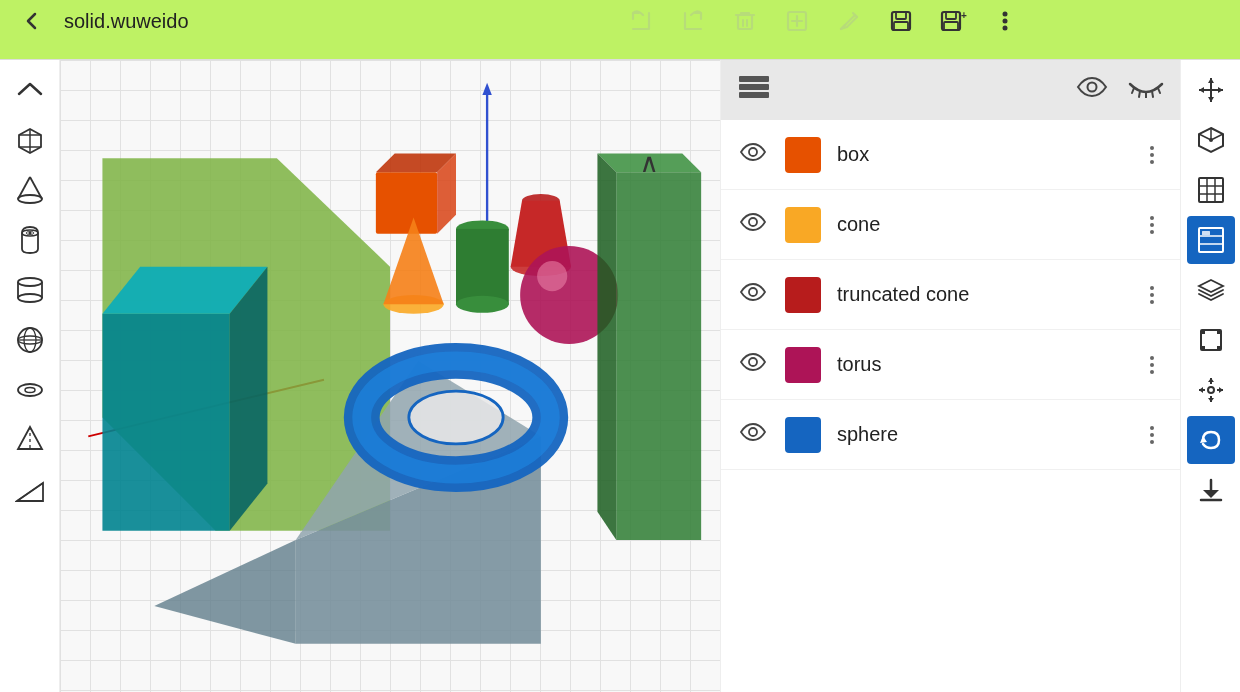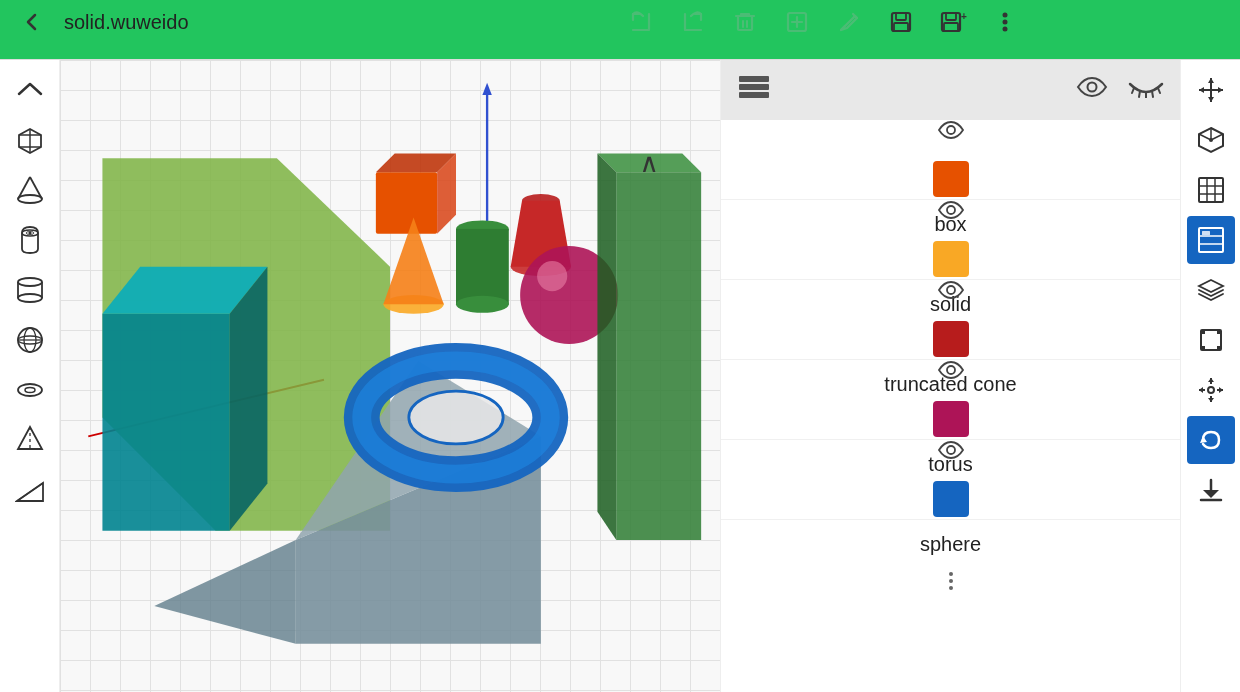--- a/index.html
+++ b/index.html
@@ -1,25 +1,25 @@
 <!DOCTYPE html>
 <html><head>
   <meta charset="utf-8">
   <style>
     * { box-sizing: border-box; margin: 0; padding: 0; }
     body { width: 1240px; height: 692px; overflow: hidden; font-family: sans-serif; background: #fff; display: flex; flex-direction: column; }
 
     
     .top-toolbar {
       height: 60px;
-      background: #22c55e;
-      display: flex;
-      align-items: flex-start;
+      background: #bef264;
+      display: flex;
+      align-items: flex-end;
       border-bottom: 1px solid #ddd;
-      padding: 0 10px;
+      padding: 16px 10px;
       flex-shrink: 0;
     }
     .top-toolbar-left {
       display: flex;
       align-items: center;
       gap: 10px;
       flex: 1;
     }
     .top-toolbar-center {
       display: flex;
@@ -121,27 +121,26 @@
       gap: 20px;
       align-items: center;
     }
     .eye-icon { font-size: 22px; cursor: pointer; }
 
     
     .layer-list {
       flex: 1;
     }
     .layer-item {
-      height: 80px;
+      height: 70px;
       display: flex;
       align-items: center;
       padding: 0 16px;
       border-bottom: 1px solid #f0f0f0;
       gap: 16px;
-      flex-direction: column;
     }
     .layer-eye {
       font-size: 20px;
       color: #444;
       cursor: pointer;
       width: 32px;
       text-align: center;
     }
     .layer-color-swatch {
       width: 36px;
@@ -439,21 +438,21 @@
     </div>
   </div>
         <div class="layer-item">
     <span class="layer-eye">
       <svg width="28" height="20" viewBox="0 0 28 20" fill="none">
         <path d="M2,10 Q7,2 14,2 Q21,2 26,10 Q21,18 14,18 Q7,18 2,10 Z" stroke="#444" stroke-width="1.8" fill="none"></path>
         <circle cx="14" cy="10" r="4" stroke="#444" stroke-width="1.8" fill="none"></circle>
       </svg>
     </span>
     <div class="layer-color-swatch" style="background:#F9A825;"></div>
-    <span class="layer-name">solid</span>
+    <span class="layer-name">cone</span>
     <div class="layer-more">
       <div class="dot"></div>
       <div class="dot"></div>
       <div class="dot"></div>
     </div>
   </div>
         <div class="layer-item">
     <span class="layer-eye">
       <svg width="28" height="20" viewBox="0 0 28 20" fill="none">
         <path d="M2,10 Q7,2 14,2 Q21,2 26,10 Q21,18 14,18 Q7,18 2,10 Z" stroke="#444" stroke-width="1.8" fill="none"></path>

